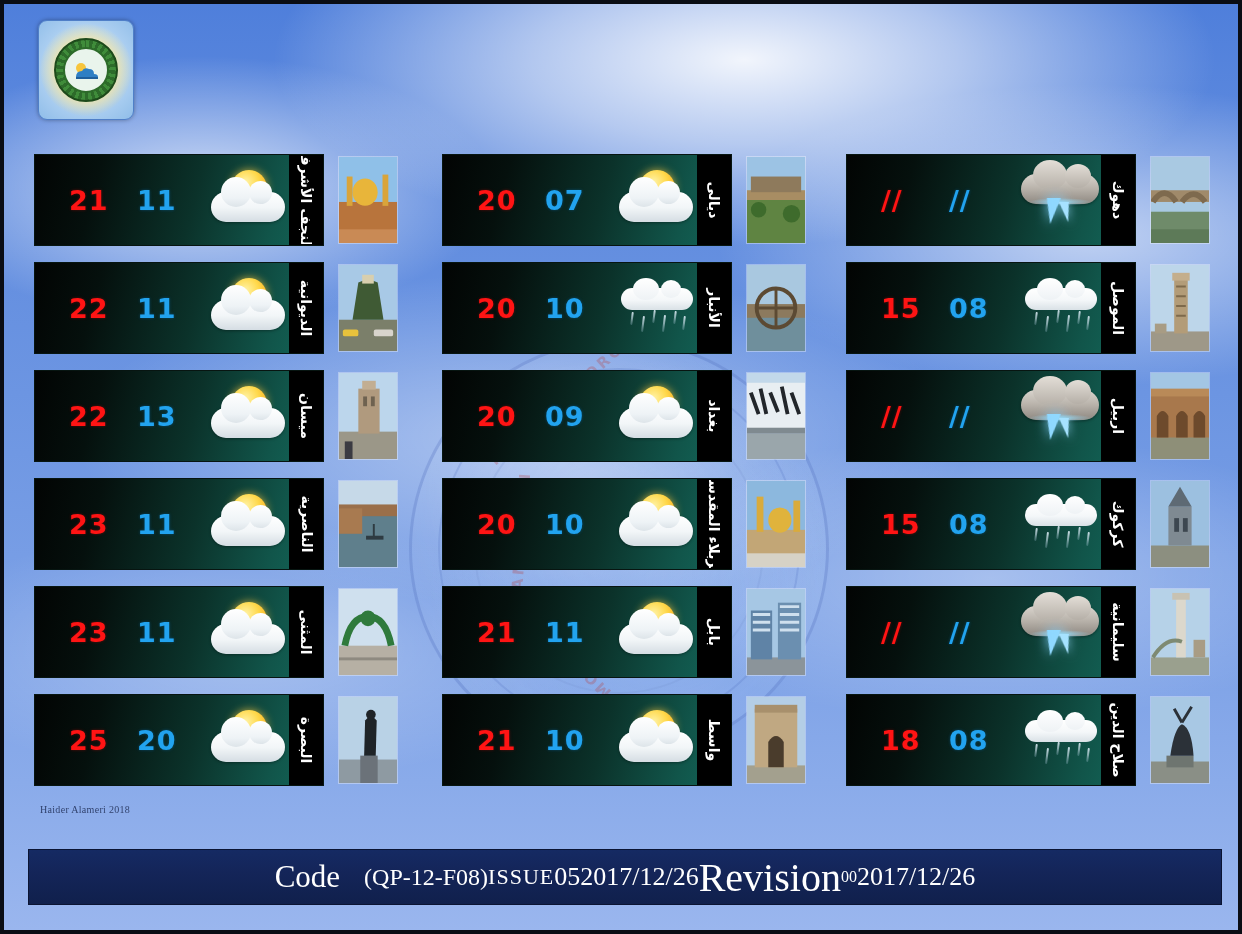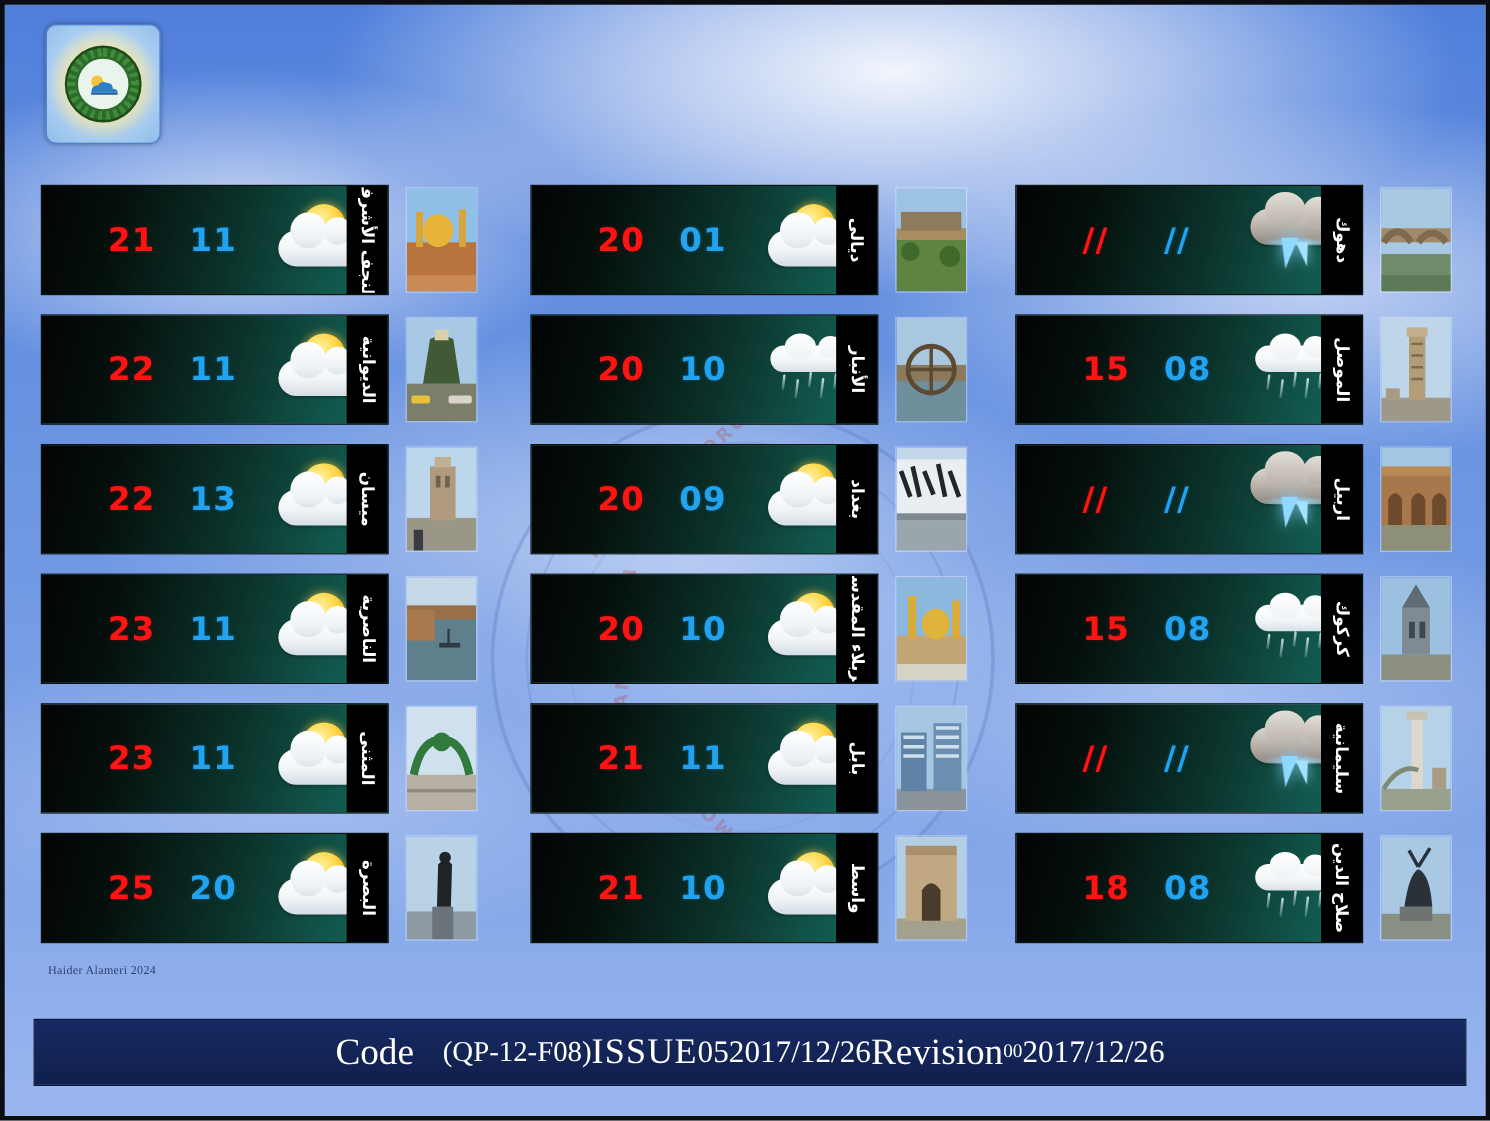--- a/index.html
+++ b/index.html
@@ -145,21 +145,20 @@
 
   .card {
     position: relative;
     width: 290px;
     height: 92px;
     background: linear-gradient(105deg, #020403 0%, #05100d 22%, #0b322a 55%, #11554a 82%, #13675a 100%);
     border: 1px solid #071511;
     display: flex;
     align-items: center;
     overflow: hidden;
-    padding-left: 21px;
   }
 
   .temp-max, .temp-min {
     font-family: "DejaVu Sans", sans-serif;
     font-size: 27px;
     font-weight: bold;
     letter-spacing: 1px;
   }
   .temp-max { color: #ff1414; margin-left: 34px; min-width: 46px; text-shadow: 0 0 3px rgba(255,0,0,.35); }
   .temp-min { color: #22a3ef; margin-left: 22px; min-width: 46px; text-shadow: 0 0 3px rgba(0,140,255,.35); }
@@ -327,24 +326,24 @@
     border: 1px solid #0a1433;
     display: flex;
     align-items: center;
     justify-content: center;
     color: #ffffff;
     font-family: "Liberation Serif", serif;
     text-align: right;
   }
   .f-code    { font-size: 31px; }
   .f-qp      { font-size: 24px; margin-left: 24px; }
-  .f-issue   { font-size: 30px; letter-spacing: 1px; }
+  .f-issue   { font-size: 22px; letter-spacing: 1px; }
   .f-issuenum{ font-size: 26px; }
   .f-date1   { font-size: 26px; }
-  .f-rev     { font-size: 31px; }
+  .f-rev     { font-size: 40px; }
   .f-revnum  { font-size: 16px; }
   .f-date2   { font-size: 26px; }
 </style>
 </head>
 <body>
 
 <div id="poster">
 
   <div class="watermark">
     <div class="wm-text">
@@ -514,21 +513,21 @@
         </div>
       </div>
 
     </div>
 
     <div class="col col-2">
 
       <div class="row">
         <div class="card">
           <div class="temp-max">20</div>
-          <div class="temp-min">01</div>
+          <div class="temp-min">07</div>
           <div class="wx-icon">
             <div class="ico-sun"></div>
               <div class="ico-cloud"></div>
           </div>
           <div class="city-strip" style="position:absolute;right:0;top:0;bottom:0;">
             <div class="city-name">ديالى</div>
           </div>
         </div>
         <div class="thumb">
           <svg viewBox="0 0 60 88" preserveAspectRatio="none">
@@ -835,21 +834,21 @@
             <path d="M20 60 q4-28 12-32 q10 4 12 32 z" fill="#2b3138"></path>
             <path d="M32 26 l10-16 M32 26 l-8-14" stroke="#2b3138" stroke-width="3"></path>
           </svg>
         </div>
       </div>
 
     </div>
 
   </div>
 
-  <div class="credit">Haider Alameri 2024</div>
+  <div class="credit">Haider Alameri 2018</div>
 
   <div class="footer-bar">
     <span class="f-code">Code</span>
     <span class="f-qp">(QP-12-F08)</span>
     <span class="f-issue">ISSUE</span>
     <span class="f-issuenum">05</span>
     <span class="f-date1">2017/12/26</span>
     <span class="f-rev">Revision</span>
     <span class="f-revnum">00</span>
     <span class="f-date2">2017/12/26</span>

